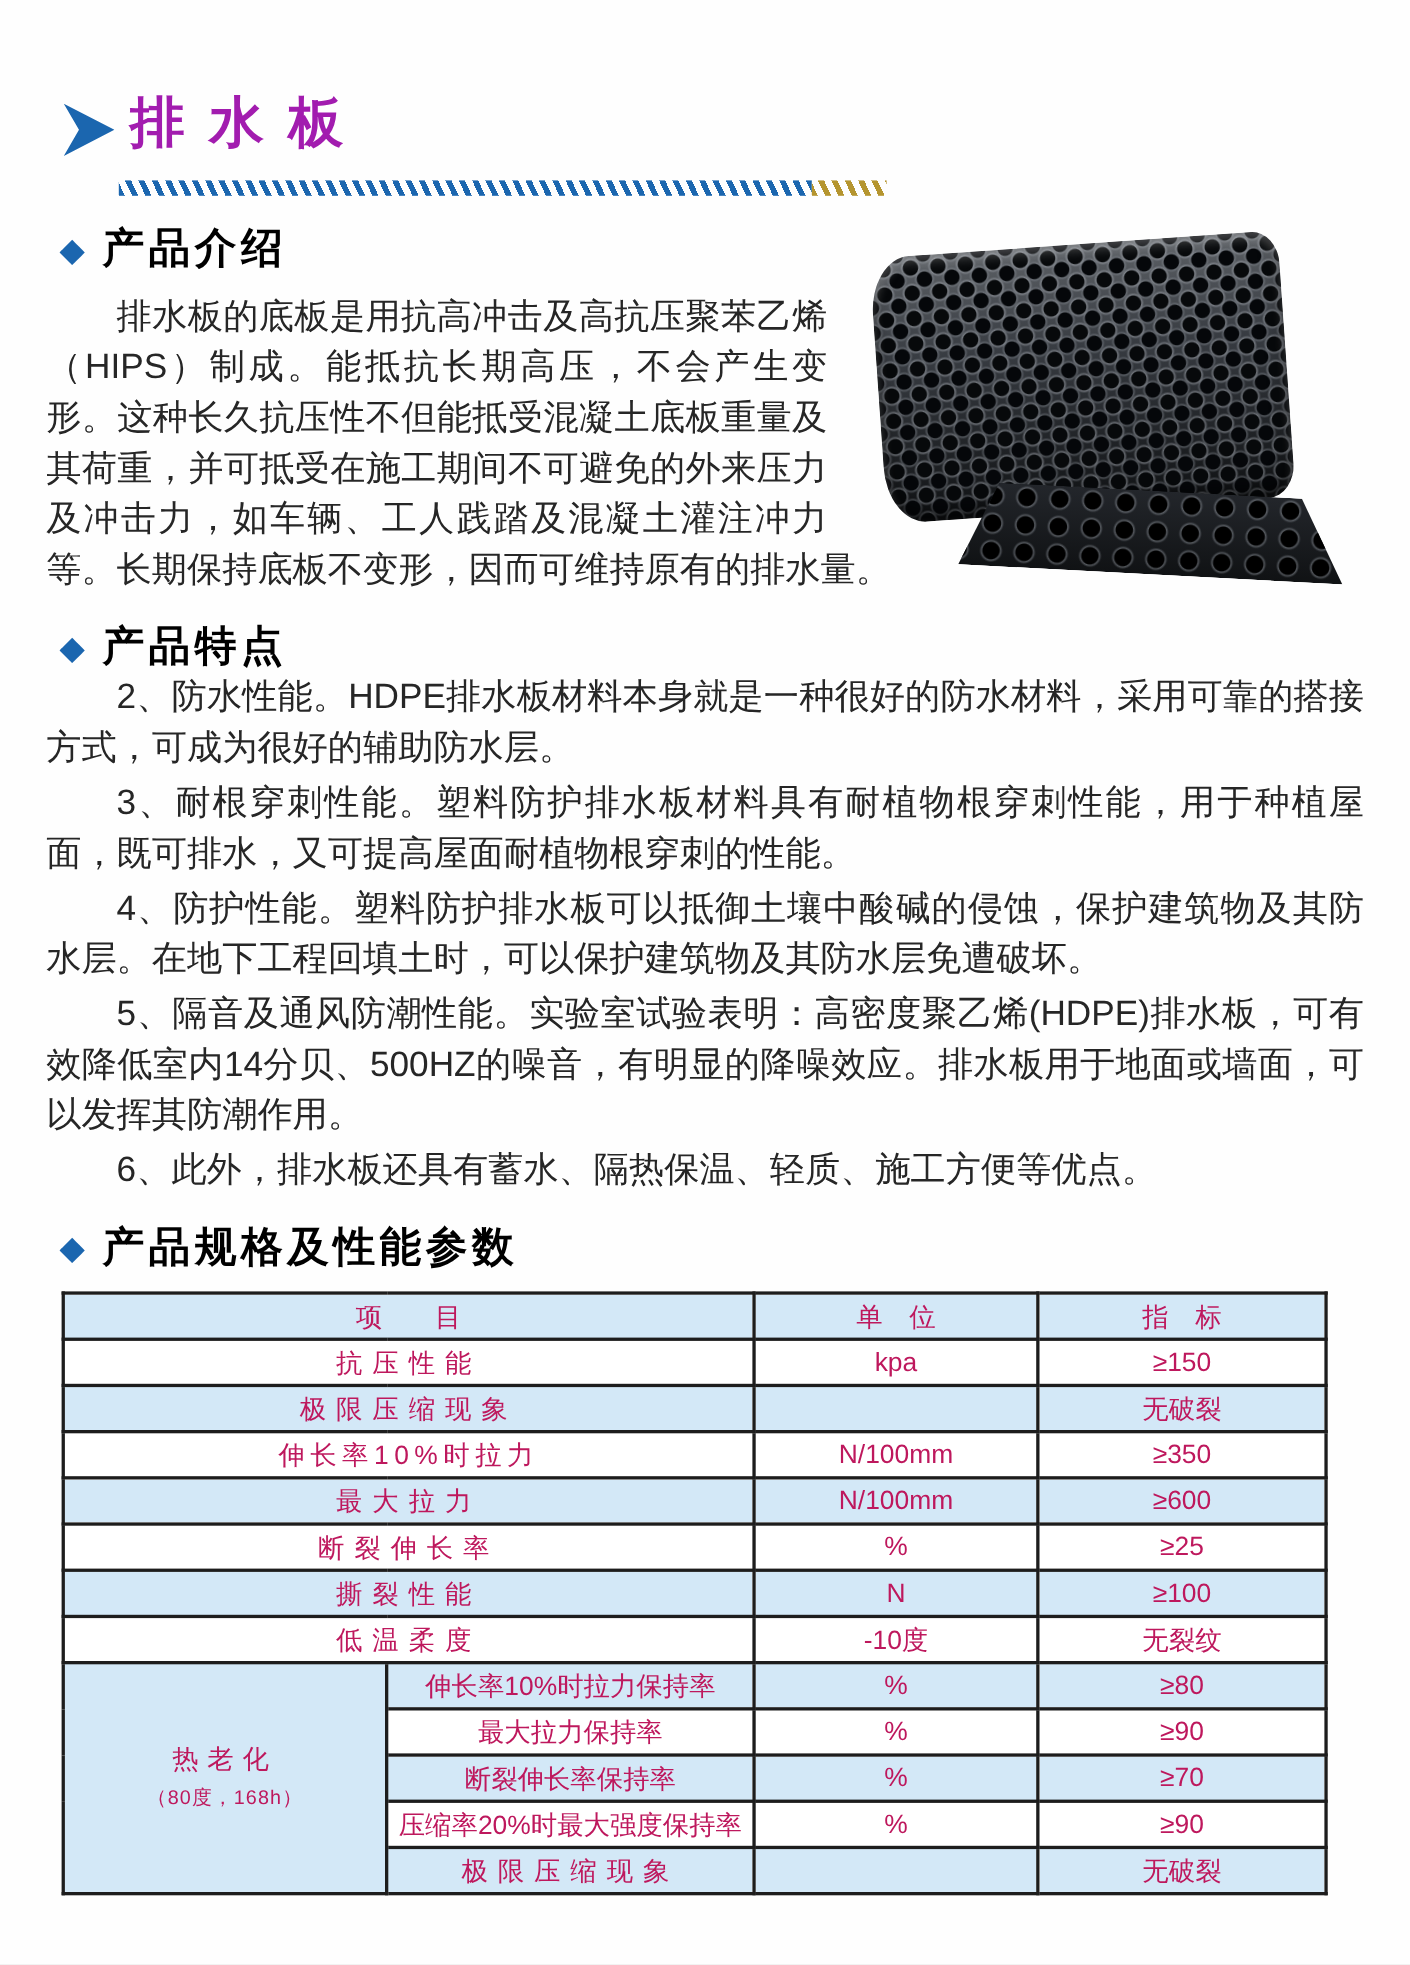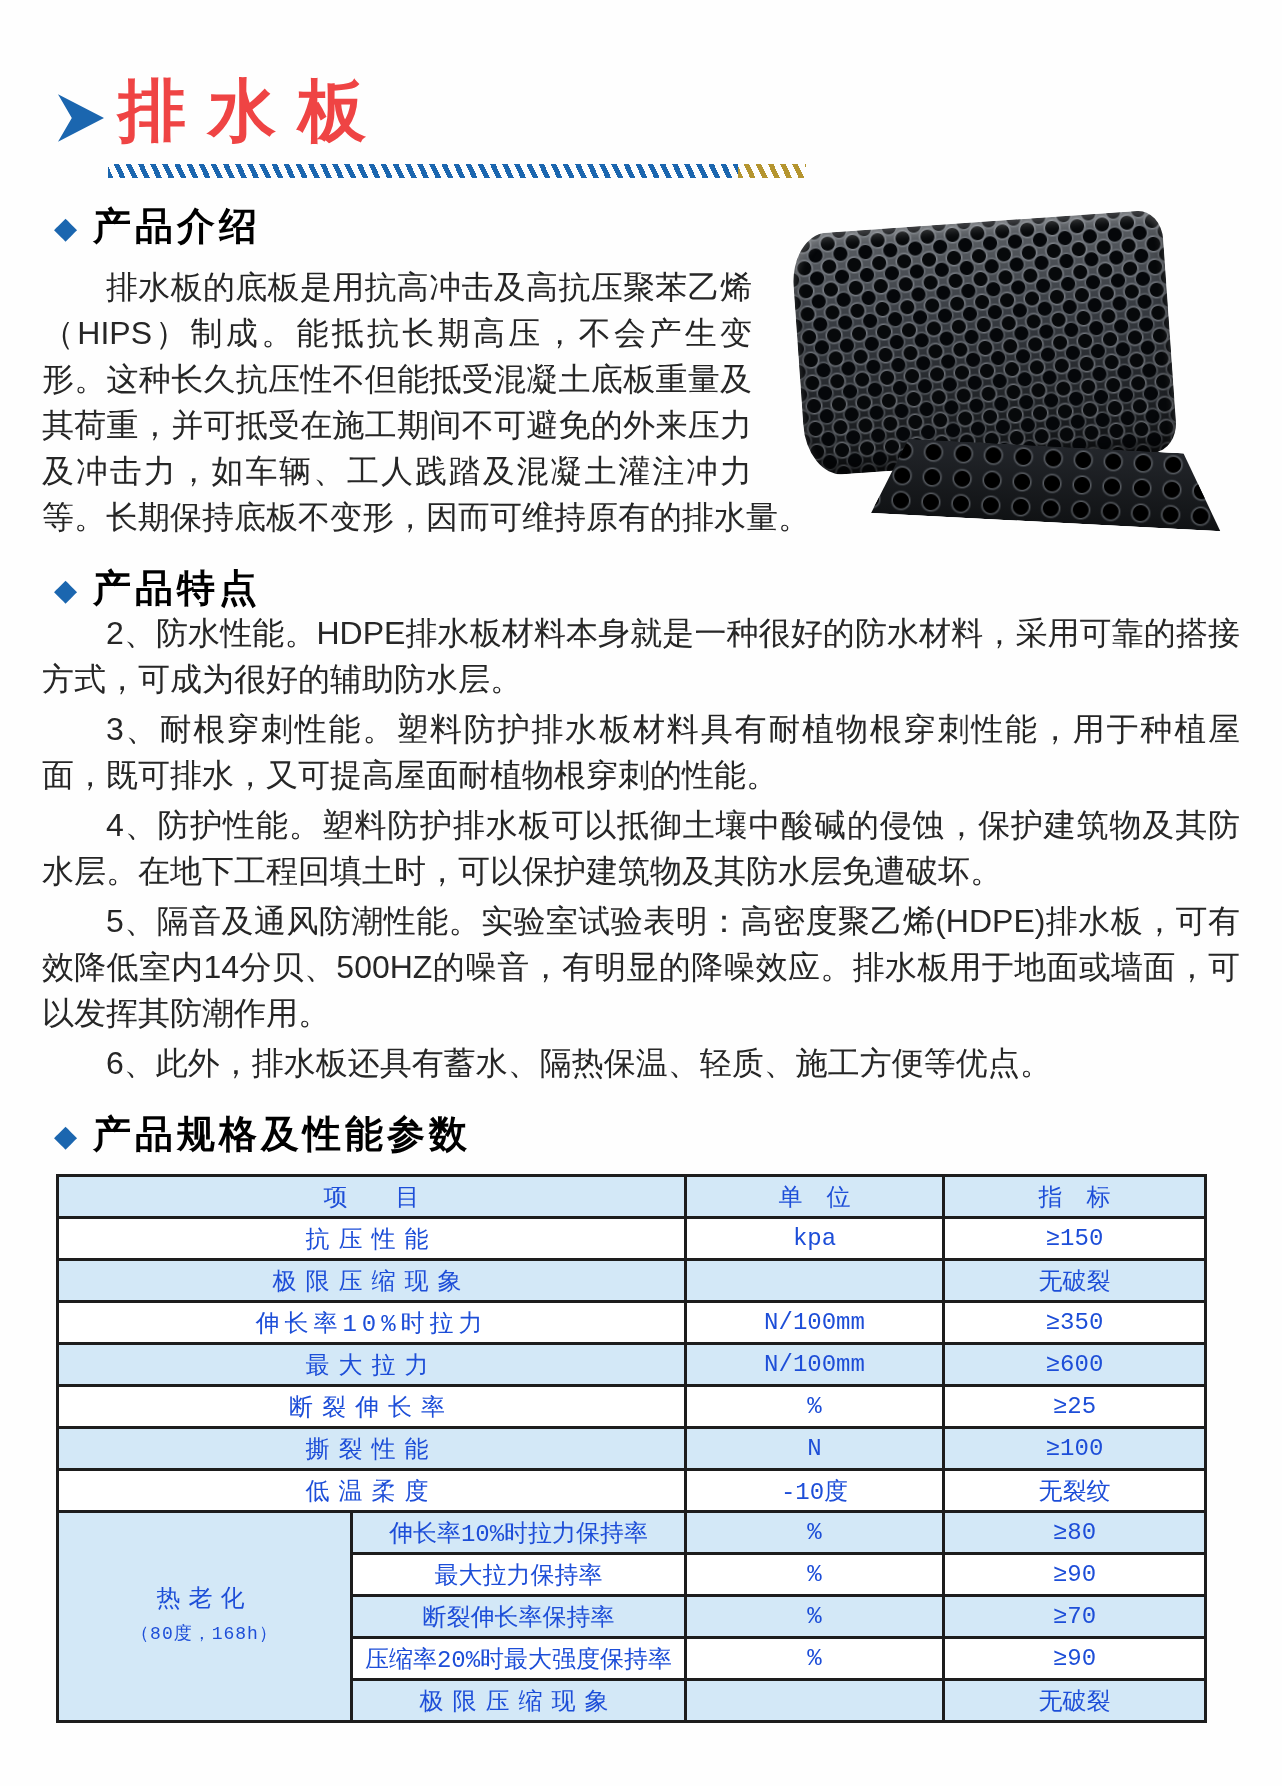--- a/index.html
+++ b/index.html
@@ -14,24 +14,24 @@
     color:#232323;
   }
   
   .doc-header{padding:70px 0 0 56px;}
   .title-row{display:flex;align-items:center;}
   .arrow-icon{width:46px;height:56px;margin:14px 14px 0 2px;flex:0 0 auto;}
   h1.doc-title{
     margin:0;
     font-family:"Liberation Serif", serif;
     font-weight:bold;
-    font-size:68px;
+    font-size:50px;
     line-height:82px;
     letter-spacing:22px;
-    color:#ef4444;
+    color:#a21caf;
     text-align:right;
   }
   .stripes{display:flex;margin:12px 0 0 52px;height:14px;}
   .stripe{height:100%;}
   .stripe-blue{
     width:630px;
     background:repeating-linear-gradient(65deg,#1b66af 0 5px,transparent 5px 11px);
   }
   .stripe-gold{
     width:68px;
@@ -107,23 +107,22 @@
     table-layout:fixed;
   }
   table.specs td, table.specs th{
     border:3px solid #1d1d1d;
     height:39px;
     padding:0;
     text-align:center;
     vertical-align:middle;
     font-size:24px;
     font-weight:normal;
-    color:#1d4ed8;
+    color:#be185d;
     overflow:hidden;
-    font-family:Liberation Mono, monospace;
   }
   tr.blue > td, tr.blue > th{background:#d3e8f7;}
   tr.white > td{background:#ffffff;}
   td.heat{background:#ffffff;font-size:24px;line-height:34px;}
   td.heat .heat-l1{letter-spacing:8px;}
   td.heat .heat-l2{letter-spacing:1px;font-size:18px;}
   th.head-cell{font-size:26px;}
   .ls-wide{letter-spacing:9px;}
   .ls-mid{letter-spacing:5px;}
   .ls-none{letter-spacing:0;}

